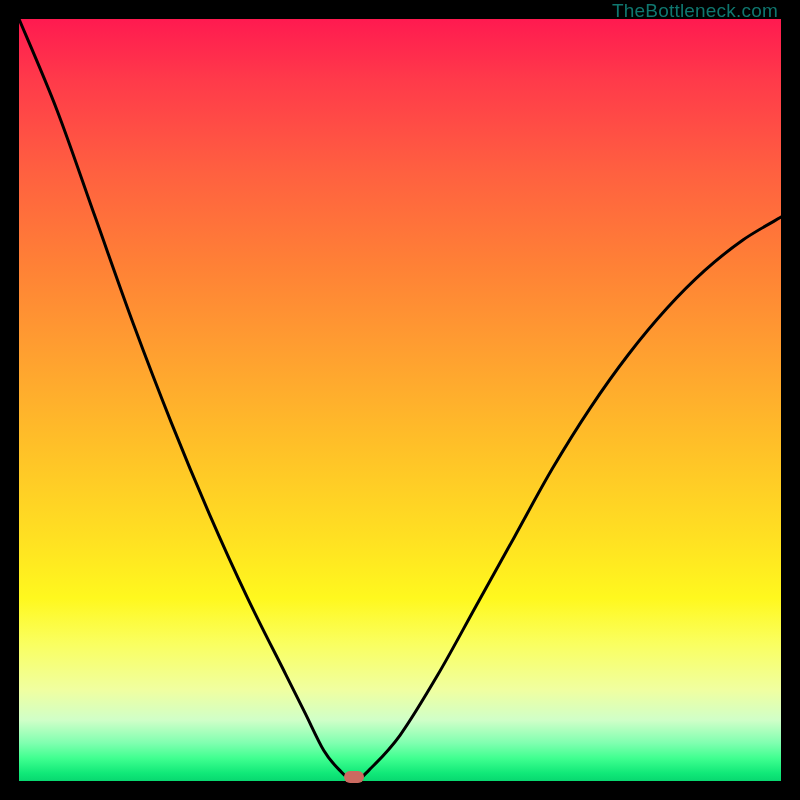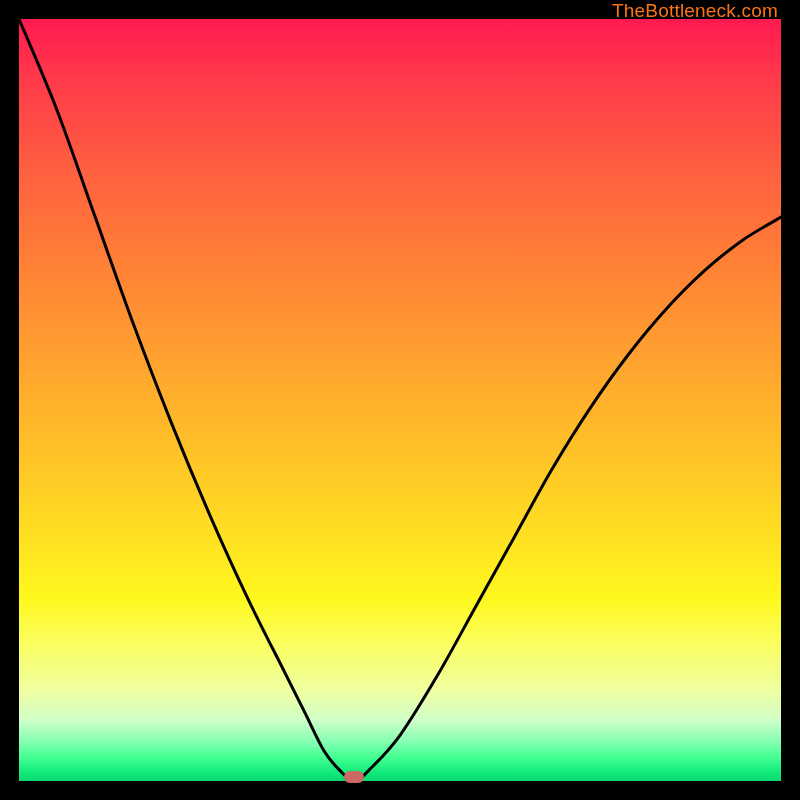--- a/index.html
+++ b/index.html
@@ -32,21 +32,21 @@
       #80ffb0 95%,
       #40ff90 97%,
       #10e878 99%,
       #08d870 100%
     );
   }
   .watermark {
     position: absolute;
     top: 0px;
     right: 22px;
-    color: #f97316;
+    color: #0f766e;
     font-size: 19px;
     font-weight: 500;
     letter-spacing: 0.2px;
     z-index: 5;
     text-align: right;
   }
   svg.curve {
     position: absolute;
     left: 19px;
     top: 19px;

